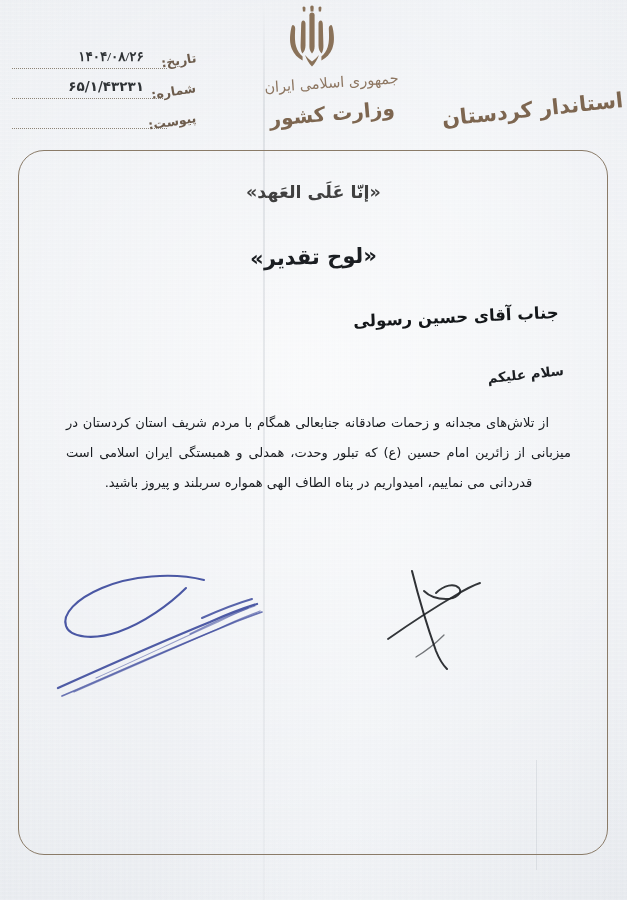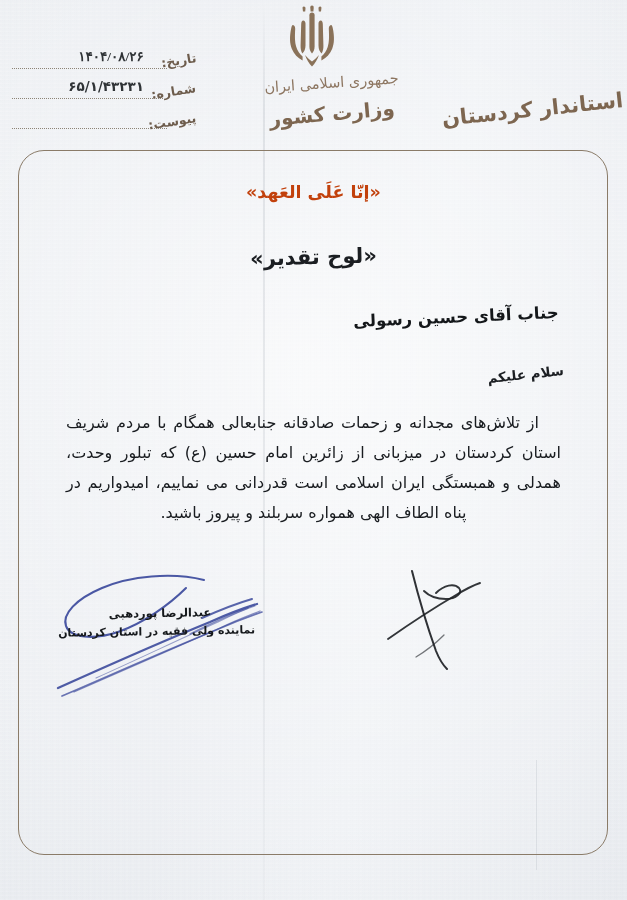--- a/index.html
+++ b/index.html
@@ -173,21 +173,21 @@
     color: #15181b;
     white-space: nowrap;
     font-weight: 700;
   }
   #title-oath {
     left: 0; right: 0;
     top: 182px;
     text-align: center;
     font-size: 17.5px;
     letter-spacing: 0.5px;
-    color: #c2410c;
+    color: #404040;
   }
   #title-lohe {
     left: 0; right: 0;
     top: 245px;
     text-align: center;
     font-size: 21px;
     color: #1b1e22;
     font-weight: 700;
     transform: rotate(-1.5deg);
   }
@@ -211,27 +211,27 @@
     font-size: 13.5px;
     font-weight: 600;
     color: #1c1f23;
     transform: rotate(-6deg);
     transform-origin: right center;
     white-space: nowrap;
   }
 
   #body-text {
     position: absolute;
-    right: 66px;
+    right: 56px;
     left: 66px;
     top: 408px;
     text-align: justify;
     text-align-last: center;
     color: #191c20;
-    font-size: 16px;
+    font-size: 13px;
     line-height: 30px;
     letter-spacing: 0.2px;
     direction: rtl;
   }
   #body-text p {
     margin: 0;
     text-indent: 22px;
     text-align: justify;
   }
 
@@ -362,19 +362,15 @@
 
         <path d="M80 6 C86 30 94 58 104 86 C108 96 112 101 115 104" stroke-width="2.0" opacity="0.92"></path>
 
         <path d="M56 74 C76 60 100 44 124 30 C134 24 142 20 148 18" stroke-width="1.9" opacity="0.9"></path>
 
         <path d="M84 92 C94 86 104 78 112 70" stroke-width="1.3" opacity="0.6"></path>
       </g>
     </svg>
   </div>
 
-  <div class="sig-block" id="sig-right">
-    <div class="sig-name">عبدالرضا پوردهبی</div>
-    <div class="sig-role">نماینده ولی فقیه در استان کردستان</div>
-  </div>
 
 
 </div>
 
 </body></html>

